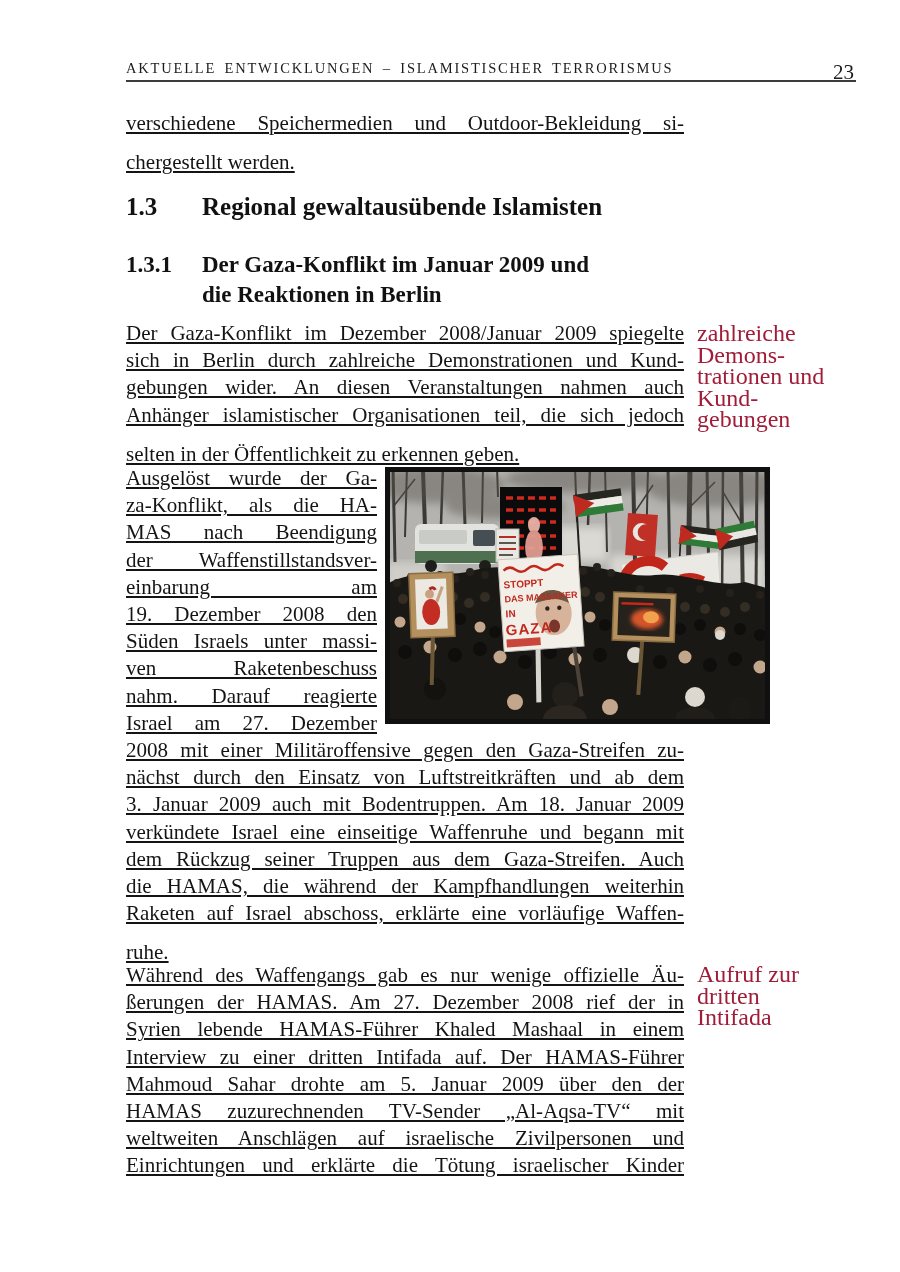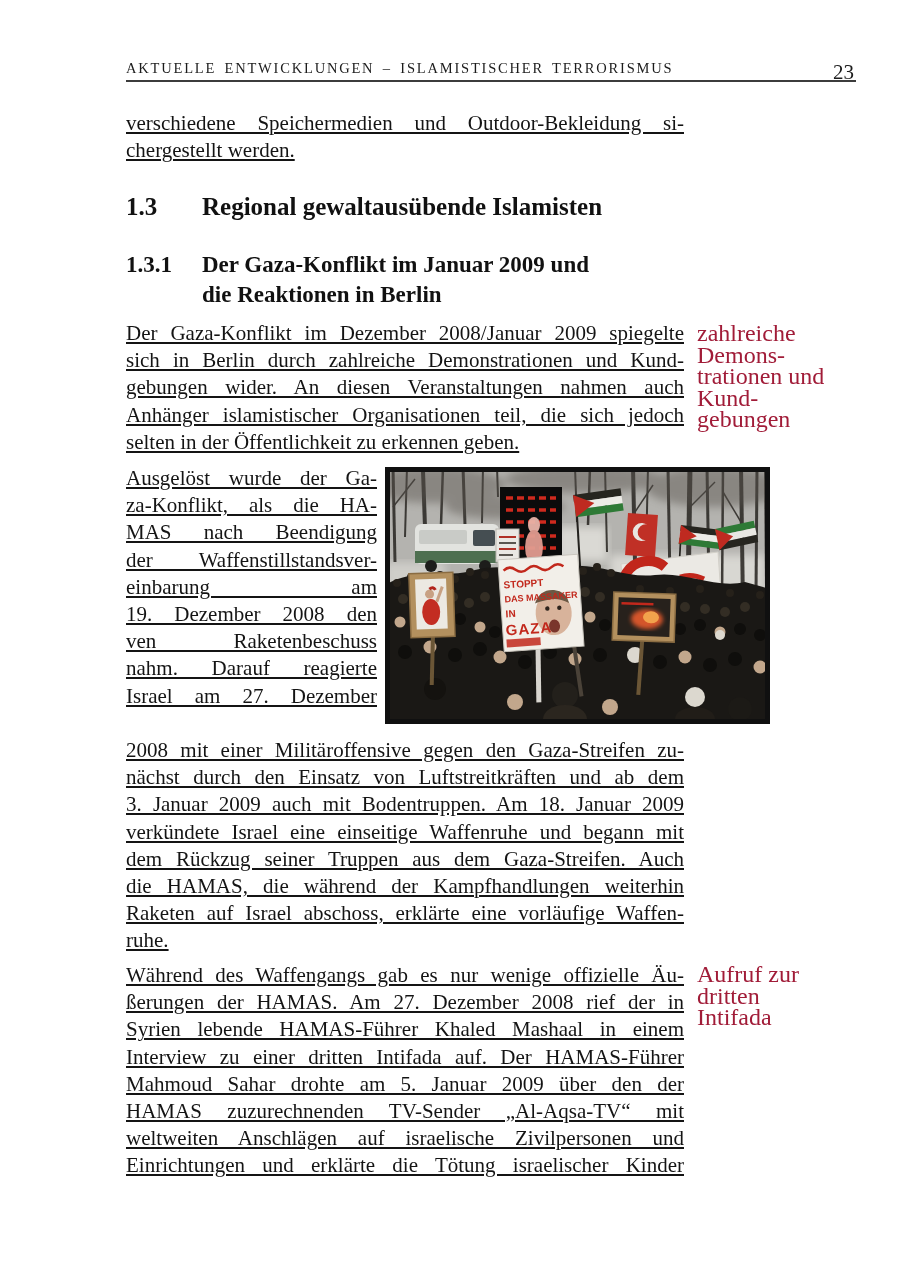--- a/index.html
+++ b/index.html
@@ -44,21 +44,21 @@
     color: #141414;
   }
   .para .jline {
     text-align: justify;
     text-align-last: justify;
     white-space: normal;
     height: 27.2px;
     overflow: hidden;
     text-decoration: underline;
   }
-  .para:not(.open-end) .jline:last-child { text-align-last: left; }
+  .para:not(.open-end) .jline:last-child { text-align-last: left; margin-top: 12px; }
 
   .p-intro   { left: 126px; top: 110px; width: 558px; }
   .p-gaza    { left: 126px; top: 320px; width: 558px; }
   .p-narrow  { left: 126px; top: 465px; width: 251px; }
   .p-full    { left: 126px; top: 737px; width: 558px; }
   .p-intifada{ left: 126px; top: 962px; width: 558px; }
 
   
   .heading {
     position: absolute;
@@ -131,20 +131,21 @@
       <div class="mline">gebungen</div>
     </div>
 
   <div class="para p-narrow open-end">
       <div class="jline">Ausgelöst wurde der Ga-</div>
       <div class="jline">za-Konflikt, als die HA-</div>
       <div class="jline">MAS nach Beendigung</div>
       <div class="jline">der Waffenstillstandsver-</div>
       <div class="jline">einbarung am</div>
       <div class="jline">19. Dezember 2008 den</div>
+      <div class="jline">Süden Israels unter massi-</div>
       <div class="jline">ven Raketenbeschuss</div>
       <div class="jline">nahm. Darauf reagierte</div>
       <div class="jline">Israel am 27. Dezember</div>
     </div>
 
   <div class="photo">
     <svg viewBox="0 0 385 257" xmlns="http://www.w3.org/2000/svg">
       <defs>
         <filter id="b2">
             <feGaussianBlur stdDeviation="2"></feGaussianBlur>

